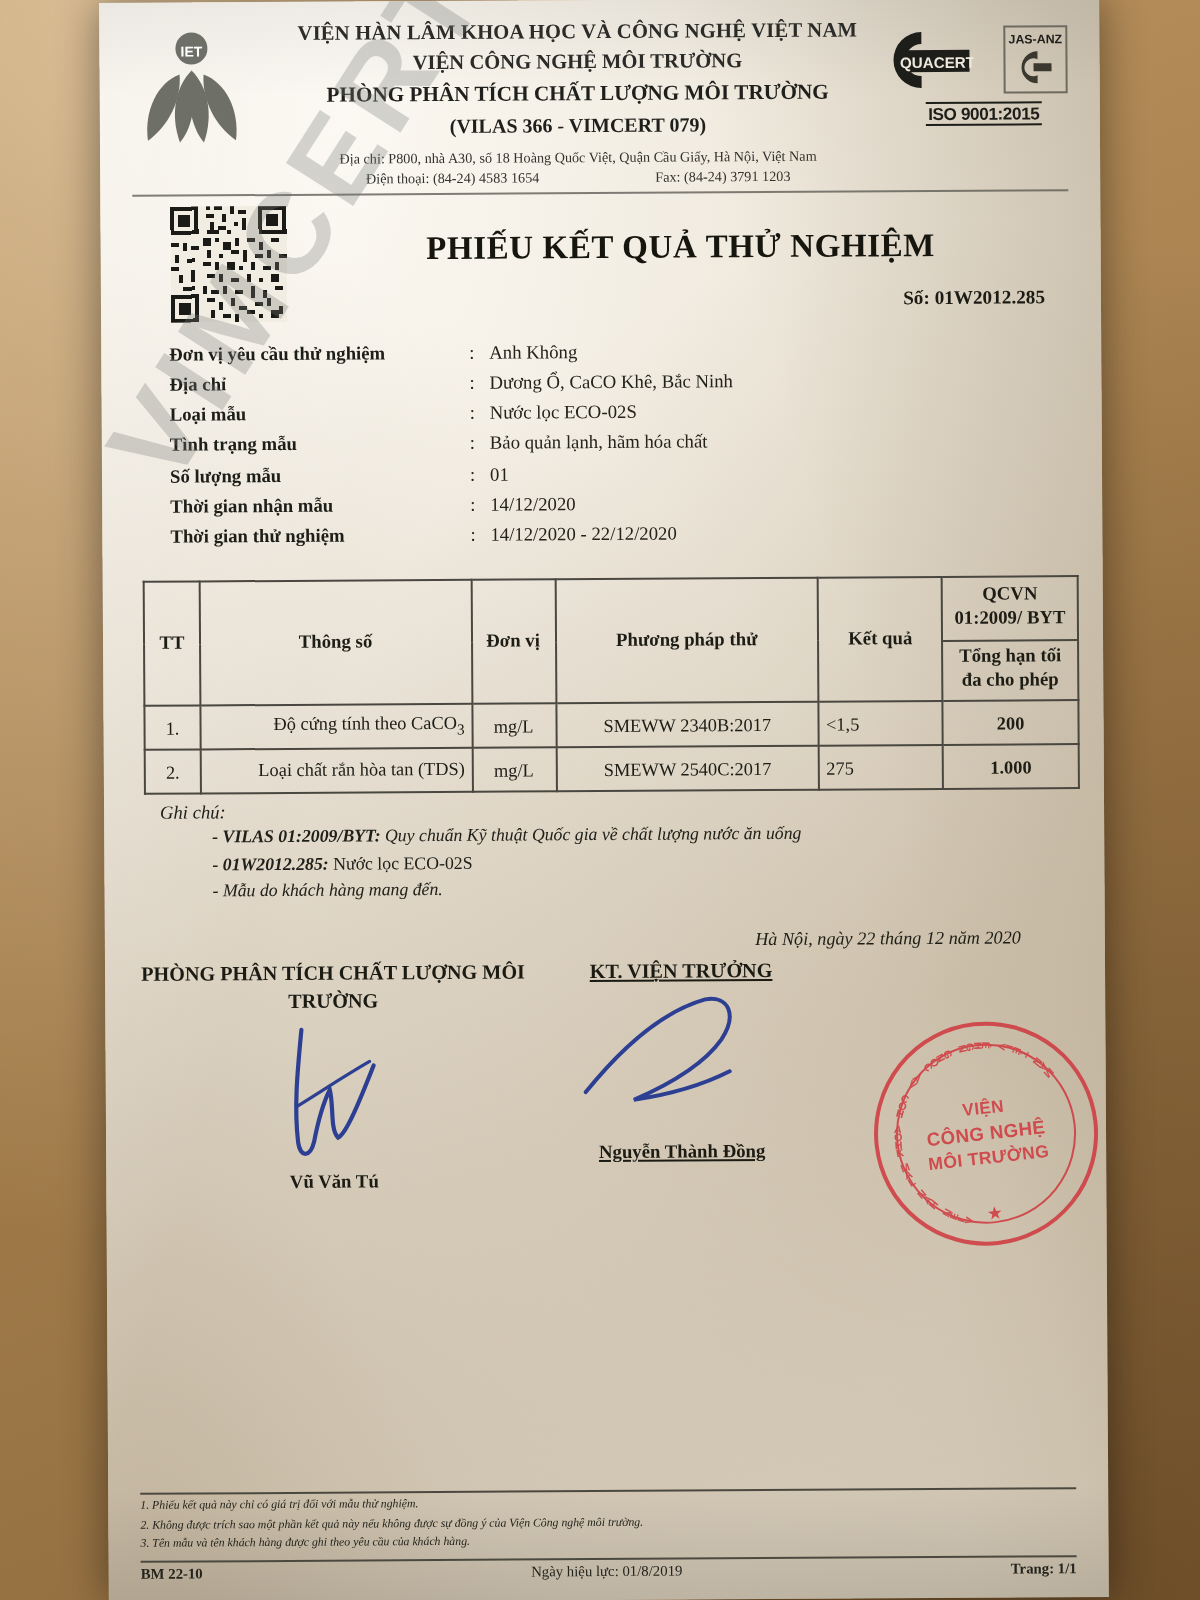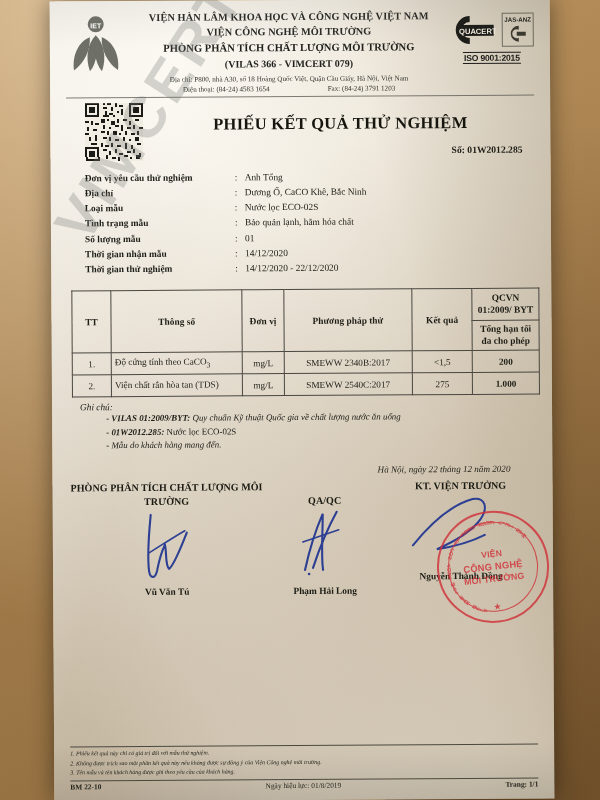--- a/index.html
+++ b/index.html
@@ -68,21 +68,21 @@
   .h2 { font-size:10.3px; font-weight:700; color:#2b2b28; line-height:1.45;}
   .h3 { font-size:10.6px; font-weight:700; color:#1f1f1c; line-height:1.5;}
   .h4 { font-size:10px; font-weight:700; color:#1f1f1c; line-height:1.6;}
   .addr { font-size:7.1px; color:#33332e; line-height:1.55; margin-top:2px;}
   .tel-row { display:flex; justify-content:center; gap:58px; font-size:7.1px; color:#33332e;}
   .hr-head { height:1px; background:#55544d; margin:3px 0 0 0; opacity:.75;}
 
   .iso-text{ font-family:"Liberation Sans", sans-serif; font-size:8.6px; font-weight:700;
              letter-spacing:-.2px; color:#1d1d1a; margin-top:1px; border-top:1.6px solid #1d1d1a;
              border-bottom:1.6px solid #1d1d1a; display:inline-block; padding:0 1px;}
-  .cert-row{ display:flex; gap:2px; align-items:center; justify-content:space-between;}
+  .cert-row{ display:flex; gap:15px; align-items:center; justify-content:flex-end;}
   .quacert{ width:46px; height:34px; position:relative;}
   .jasanz{ width:32px; height:34px; position:relative; border:1px solid #6d6a5f;}
 
   
   .title-zone{ display:flex; align-items:flex-start; margin-top:5px; position:relative; z-index:2;}
   .qr { width:64px; height:58px; flex:none; margin-left:16px;
         background-size:4px 4px; }
   .title-wrap{ flex:1; text-align:center; padding-top:12px;}
   .doc-title{ font-size:16.5px; font-weight:700; letter-spacing:.3px; color:#16160f; }
   .doc-no{ font-size:9.6px; font-weight:700; text-align:right; margin-top:11px; padding-right:12px; color:#1b1b14;}
@@ -100,42 +100,42 @@
     position:relative; z-index:2; background:rgba(255,255,255,.05);
   }
   table.result th, table.result td{
     border:1px solid #494740; color:#1d1d16; padding:2px 3px; vertical-align:middle;
   }
   table.result th{ font-size:9.4px; font-weight:700; text-align:center; }
   .th-tall{ height:62px; }
   .qcvn-top{ font-size:8.5px; font-weight:700; line-height:1.22; padding:2px 2px 1px; text-align:center;}
   .qcvn-bot{ font-size:8.2px; font-weight:700; line-height:1.18; padding:1px 2px 2px; text-align:center;}
   td.c-idx{ font-size:9.2px; text-align:center; width:28px;}
-  td.c-param{ font-size:9.2px; text-align:left; width:136px; line-height:1.18; padding-left:6px;}
+  td.c-param{ font-size:9.2px; text-align:right; width:136px; line-height:1.18; padding-left:6px;}
   td.c-unit{ font-size:9.2px; text-align:center; width:42px;}
   td.c-method{ font-size:9.2px; text-align:center; width:132px;}
-  td.c-result{ font-size:9.2px; text-align:center; width:62px;}
+  td.c-result{ font-size:9.2px; text-align:left; width:62px;}
   td.c-limit{ font-size:9.2px; font-weight:700; text-align:center; width:68px;}
   .row-h{ height:22px; }
 
   
   .notes{ margin:5px 0 0 12px; position:relative; z-index:2; color:#20201a;}
   .notes-title{ font-size:9.3px; font-style:italic; }
   .note-line{ font-size:8.9px; font-style:italic; margin-left:26px; line-height:1.5;}
   .note-line b{ font-weight:700; }
   .note-plain{ font-style:normal; }
 
   
   .sig-date{ text-align:right; font-size:9.1px; font-style:italic; margin:14px 26px 0 0;
              position:relative; z-index:2; color:#1e1e17;}
   .sig-row{ display:flex; margin-top:5px; position:relative; z-index:2; }
   .sig-col{ text-align:center; color:#1b1b14;}
   .sig-col.a{ width:196px; }
   .sig-col.b{ width:120px; padding-top:14px;}
-  .sig-col.c{ width:152px; }
+  .sig-col.c{ width:152px;text-decoration:underline; }
   .sig-head{ font-size:10.1px; font-weight:700; line-height:1.35;}
   .sig-space{ height:78px; position:relative;}
   .sig-name{ font-size:9.4px; font-weight:700; }
 
   
   .stamp{
     position:absolute; left:384px; top:512px; width:112px; height:112px; z-index:4;
     border:2.4px solid #d0323a; border-radius:50%;
     opacity:.82; transform:rotate(-6deg);
   }
@@ -308,21 +308,21 @@
     <div class="title-wrap">
       <div class="doc-title">PHIẾU KẾT QUẢ THỬ NGHIỆM</div>
       <div class="doc-no">Số: 01W2012.285</div>
     </div>
   </div>
 
   <div class="info">
     <div class="info-row">
       <span class="info-label">Đơn vị yêu cầu thử nghiệm</span>
       <span class="info-colon">:</span>
-      <span class="info-value">Anh Tổng</span>
+      <span class="info-value">Anh Không</span>
     </div>
     <div class="info-row">
       <span class="info-label">Địa chỉ</span>
       <span class="info-colon">:</span>
       <span class="info-value">Dương Ổ, CaCO Khê, Bắc Ninh</span>
     </div>
     <div class="info-row">
       <span class="info-label">Loại mẫu</span>
       <span class="info-colon">:</span>
       <span class="info-value">Nước lọc ECO-02S</span>
@@ -345,41 +345,41 @@
     <div class="info-row">
       <span class="info-label">Thời gian thử nghiệm</span>
       <span class="info-colon">:</span>
       <span class="info-value">14/12/2020 - 22/12/2020</span>
     </div>
   </div>
 
   <table class="result">
     <tbody>
           <tr>
-      <th class="th-tall" rowspan="2" style="width:40px">TT</th>
+      <th class="th-tall" rowspan="2" style="width:28px">TT</th>
       <th rowspan="2" style="width:136px">Thông số</th>
       <th rowspan="2" style="width:42px">Đơn vị</th>
       <th rowspan="2" style="width:132px">Phương pháp thử</th>
       <th rowspan="2" style="width:62px">Kết quả</th>
       <th class="qcvn-top" style="width:68px">QCVN 01:2009/ BYT</th>
     </tr>
     <tr>
       <th class="qcvn-bot">Tổng hạn tối đa cho phép</th>
     </tr>
     <tr class="row-h">
       <td class="c-idx">1.</td>
       <td class="c-param"><span>Độ cứng tính theo CaCO</span><sub>3</sub></td>
       <td class="c-unit">mg/L</td>
       <td class="c-method">SMEWW 2340B:2017</td>
       <td class="c-result">&lt;1,5</td>
       <td class="c-limit">200</td>
     </tr>
     <tr class="row-h">
       <td class="c-idx">2.</td>
-      <td class="c-param">Viện chất rắn hòa tan (TDS)</td>
+      <td class="c-param">Loại chất rắn hòa tan (TDS)</td>
       <td class="c-unit">mg/L</td>
       <td class="c-method">SMEWW 2540C:2017</td>
       <td class="c-result">275</td>
       <td class="c-limit">1.000</td>
     </tr>
   </tbody>
       </table>
 
   <div class="notes">
     <div class="notes-title">Ghi chú:</div>
@@ -398,32 +398,20 @@
       <div class="sig-head">PHÒNG PHÂN TÍCH CHẤT LƯỢNG MÔI TRƯỜNG</div>
       <div class="sig-space">
         <svg width="196" height="78" viewBox="0 0 196 78">
           <path d="M82 6 C80 26 78 44 80 62 C81 70 86 70 88 62 C90 52 92 44 96 36 C98 44 96 56 100 60 C104 58 110 44 118 24" fill="none" stroke="#2c3f93" stroke-width="2.1" stroke-linecap="round"></path>
           <path d="M80 44 C90 38 102 30 116 22" fill="none" stroke="#2c3f93" stroke-width="1.6" stroke-linecap="round"></path>
         </svg>
       </div>
       <div class="sig-name">Vũ Văn Tú</div>
     </div>
 
-    <div class="sig-col b">
-      <div class="sig-head">QA/QC</div>
-      <div class="sig-space">
-        <svg width="120" height="70" viewBox="0 0 120 70">
-          <path d="M40 62 C44 44 50 24 58 6 C58 26 56 46 58 62" fill="none" stroke="#2c3f93" stroke-width="2.1" stroke-linecap="round"></path>
-          <path d="M48 60 C54 42 62 22 72 4" fill="none" stroke="#2c3f93" stroke-width="2.1" stroke-linecap="round"></path>
-          <path d="M38 34 C50 30 62 26 74 22" fill="none" stroke="#2c3f93" stroke-width="1.5" stroke-linecap="round"></path>
-          <circle cx="44" cy="66" r="1.3" fill="#2c3f93"></circle>
-        </svg>
-      </div>
-      <div class="sig-name">Phạm Hải Long</div>
-    </div>
 
     <div class="sig-col c">
       <div class="sig-head">KT. VIỆN TRƯỞNG</div>
       <div class="sig-space">
         <svg width="152" height="78" viewBox="0 0 152 78">
           <path d="M28 52 C46 30 66 12 88 6 C100 4 104 14 96 26 C86 40 66 50 52 56 C66 54 84 50 100 42" fill="none" stroke="#2c3f93" stroke-width="2" stroke-linecap="round"></path>
         </svg>
       </div>
       <div class="sig-name">Nguyễn Thành Đồng</div>
     </div>

